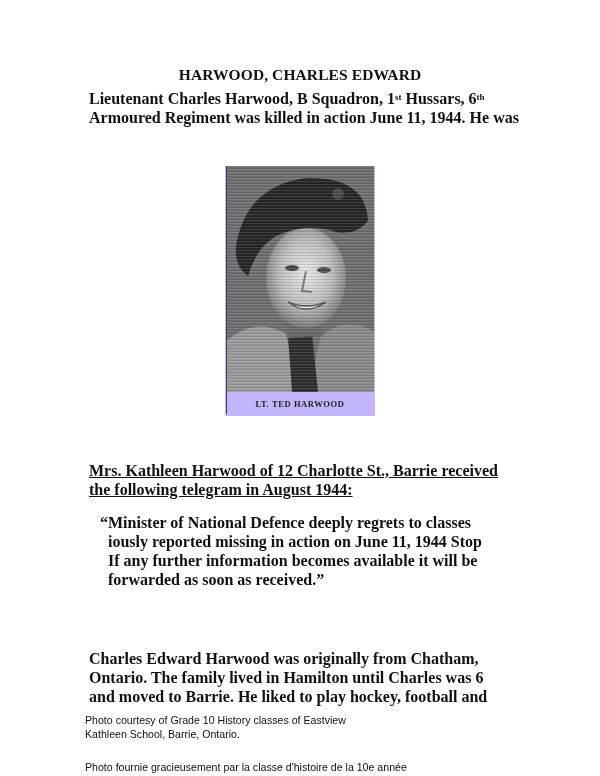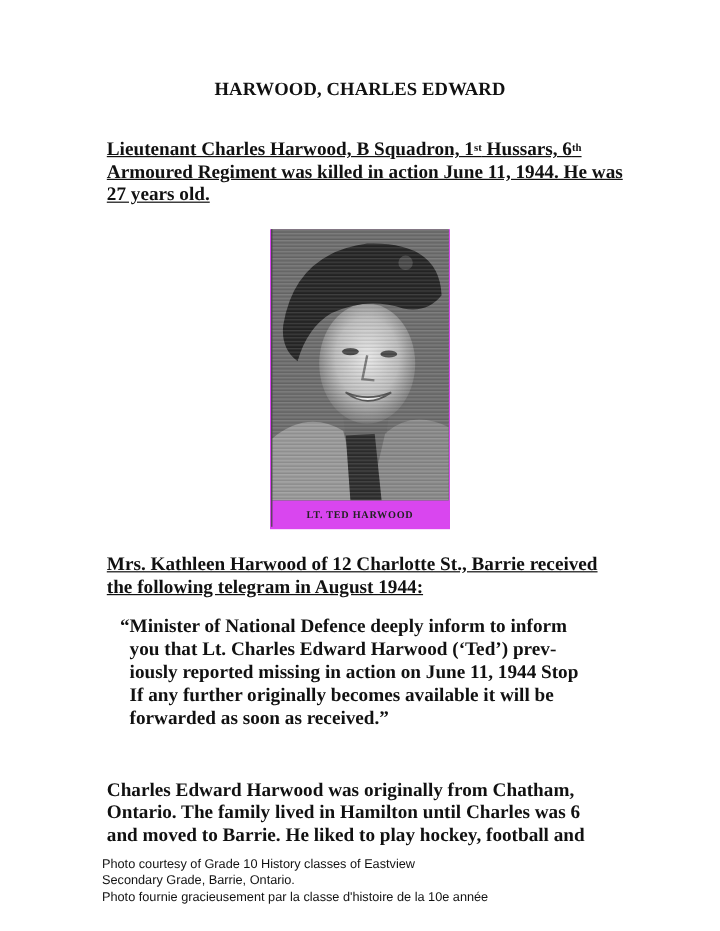--- a/index.html
+++ b/index.html
@@ -28,38 +28,38 @@
       letter-spacing: 0.1px;
     }
     .para {
       position: absolute;
       left: 89px;
       font-size: 16px;
       line-height: 19px;
       white-space: nowrap;
     }
     .para .line { display: block; }
-    #intro { top: 115px; text-decoration: underline; }
+    #intro { top: 89px; }
     #received { top: 461px; text-decoration: underline; }
     #telegram { top: 513px; left: 100px; }
     #telegram .line.indent { padding-left: 8px; }
     #bio { top: 620px; margin-top: 29px; }
     sup {
       font-size: 9px;
       vertical-align: top;
       position: relative;
       top: -1px;
     }
     .photo-wrap {
       position: absolute;
       left: 225px;
-      top: 191px;
+      top: 166px;
       width: 150px;
       height: 250px;
-      background: #d946ef;
+      background: #c4b5fd;
       text-decoration: underline;
     }
     .photo-edge {
       position: absolute;
       left: 1px;
       top: 0;
       width: 1px;
       height: 248px;
       background: #444;
     }
@@ -91,33 +91,32 @@
       position: absolute;
       left: 85px;
       top: 713px;
       font-family: "Liberation Sans", "DejaVu Sans", sans-serif;
       font-size: 10.6px;
       line-height: 14px;
       color: #111;
       white-space: nowrap;
     }
     .credits .line { display: block; }
-    .credits .line.gap { margin-top: 0; }
+    .credits .line.gap { margin-top: 19px; }
   </style>
 </head>
 <body>
 
 <div>
 
   <div class="title serif-bold">HARWOOD, CHARLES EDWARD</div>
 
   <div id="intro" class="para serif-bold">
     <span class="line"><span>Lieutenant Charles Harwood, B Squadron, 1</span><sup>st</sup><span> Hussars, 6</span><sup>th</sup></span>
     <span class="line">Armoured Regiment was killed in action June 11, 1944. He was</span>
-    <span class="line">27 years old.</span>
   </div>
 
   <div class="photo-wrap">
     <div class="photo" title="Newspaper portrait of Lt. Ted Harwood wearing a beret">
       <svg width="148" height="226" viewBox="0 0 148 226" xmlns="http://www.w3.org/2000/svg">
         <defs>
           <pattern id="scan" width="4" height="3" patternUnits="userSpaceOnUse">
             <rect width="4" height="1" fill="rgba(255,255,255,0.12)"></rect>
             <rect y="2" width="4" height="1" fill="rgba(0,0,0,0.10)"></rect>
           </pattern>
@@ -154,32 +153,31 @@
     <div class="photo-edge"></div>
     <div class="caption">LT. TED HARWOOD</div>
   </div>
 
   <div id="received" class="para serif-bold">
     <span class="line">Mrs. Kathleen Harwood of 12 Charlotte St., Barrie received</span>
     <span class="line">the following telegram in August 1944:</span>
   </div>
 
   <div id="telegram" class="para serif-bold">
-    <span class="line">“Minister of National Defence deeply inform to inform</span>
-    <span class="line indent">you that Lt. Charles Edward Harwood (‘Ted’) prev-</span>
+    <span class="line">“Minister of National Defence deeply regrets to classes</span>
     <span class="line indent">iously reported missing in action on June 11, 1944 Stop</span>
-    <span class="line indent">If any further originally becomes available it will be</span>
+    <span class="line indent">If any further information becomes available it will be</span>
     <span class="line indent">forwarded as soon as received.”</span>
   </div>
 
   <div id="bio" class="para serif-bold">
     <span class="line">Charles Edward Harwood was originally from Chatham,</span>
     <span class="line">Ontario. The family lived in Hamilton until Charles was 6</span>
     <span class="line">and moved to Barrie. He liked to play hockey, football and</span>
   </div>
 
   <div class="credits">
     <span class="line">Photo courtesy of Grade 10 History classes of Eastview</span>
-    <span class="line">Secondary Grade, Barrie, Ontario.</span>
+    <span class="line">Kathleen School, Barrie, Ontario.</span>
     <span class="line gap">Photo fournie gracieusement par la classe d'histoire de la 10e année</span>
   </div>
 
 </div>
 
 </body></html>

